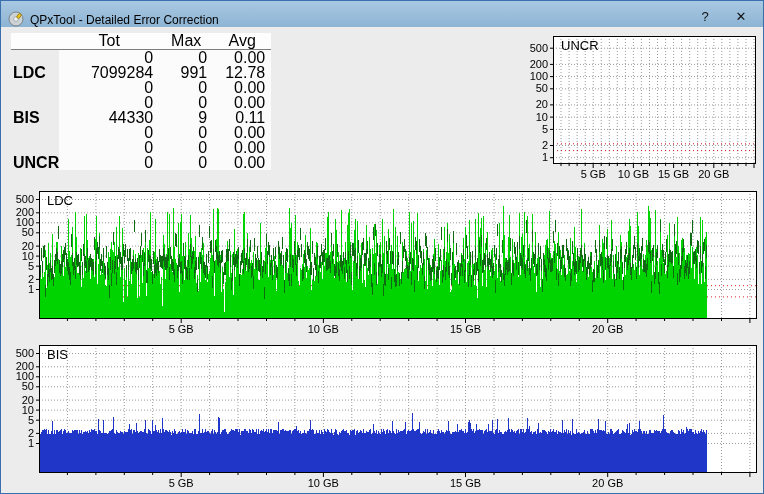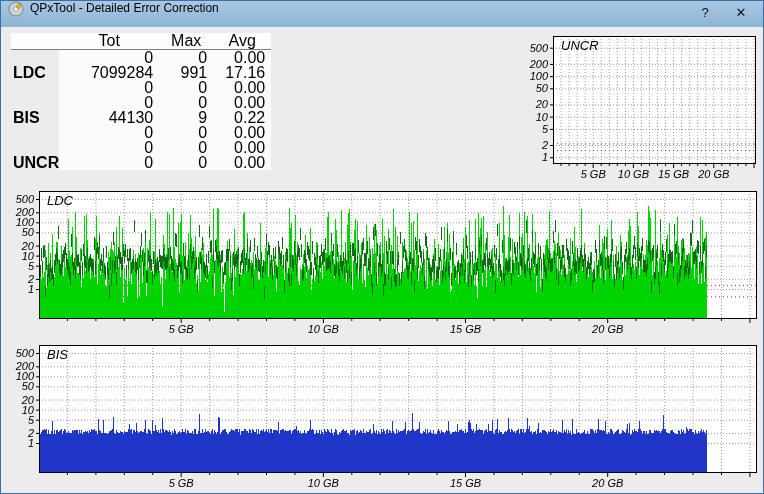--- a/index.html
+++ b/index.html
@@ -7,21 +7,21 @@
   body { font-family:"Liberation Sans", sans-serif; background:#b8b8b8; }
 
   .window {
     position:relative; width:764px; height:494px;
     background:#ececec; border:1px solid #3a6fae; overflow:hidden;
   }
 
   .titlebar {
     position:absolute; left:0; top:0; right:0; height:26px;
     background:linear-gradient(#a9c8e2,#8db4d4);
-    display:flex; align-items:flex-start; padding:0 4px 0 7px;
+    display:flex; align-items:flex-end; padding:0 4px 0 7px;
   }
   .title-text { font-size:12px; color:#000; margin-left:6px; }
   .title-btns { margin-left:auto; display:flex; align-items:center; }
   .tbtn {
     width:36px; height:22px; background:transparent; border:none;
     font-size:13px; color:#111; font-family:"Liberation Sans",sans-serif;
   }
 
   .stats { position:absolute; left:10px; top:32px; }
   .stats table { border-collapse:collapse; font-size:16px; table-layout:fixed; }
@@ -29,21 +29,21 @@
     background:#fdfdfd; border-bottom:1px solid #7d7d7d;
     font-weight:normal; text-align:center; height:16px; padding:0;
   }
   .stats td, .stats th { height:15px; line-height:15px; overflow:hidden; white-space:nowrap; }
   .c-lbl  { width:46px; text-align:left; background:#ececec; padding-left:2px; }
   .c-tot  { width:100px; }
   .c-max  { width:54px; }
   .c-avg  { width:58px;margin-top:28px; }
   .c-num  { text-align:right; padding-right:6px; background:#fbfbfb; }
 
-  .chart { position:absolute;font-style:italic; }
+  .chart { position:absolute; }
   #chart-uncr { left:528px; top:30px;  width:229px; height:152px; }
   #chart-ldc  { left:8px;   top:184px; width:749px; height:154px; }
   #chart-bis  { left:8px;   top:338px; width:749px; height:154px; }
   .chart svg { display:block; }
 </style>
 </head>
 <body>
 
 <div class="window">
 
@@ -82,39 +82,39 @@
           <tr>
             <th class="c-lbl"></th>
             <td class="c-num c-tot">0</td>
             <td class="c-num c-max">0</td>
             <td class="c-num c-avg">0.00</td>
           </tr>
           <tr>
             <th class="c-lbl">LDC</th>
             <td class="c-num c-tot">7099284</td>
             <td class="c-num c-max">991</td>
-            <td class="c-num c-avg">17.16</td>
+            <td class="c-num c-avg">12.78</td>
           </tr>
           <tr>
             <th class="c-lbl"></th>
             <td class="c-num c-tot">0</td>
             <td class="c-num c-max">0</td>
             <td class="c-num c-avg">0.00</td>
           </tr>
           <tr>
             <th class="c-lbl"></th>
             <td class="c-num c-tot">0</td>
             <td class="c-num c-max">0</td>
             <td class="c-num c-avg">0.00</td>
           </tr>
           <tr>
             <th class="c-lbl">BIS</th>
-            <td class="c-num c-tot">44130</td>
+            <td class="c-num c-tot">44330</td>
             <td class="c-num c-max">9</td>
-            <td class="c-num c-avg">0.22</td>
+            <td class="c-num c-avg">0.11</td>
           </tr>
           <tr>
             <th class="c-lbl"></th>
             <td class="c-num c-tot">0</td>
             <td class="c-num c-max">0</td>
             <td class="c-num c-avg">0.00</td>
           </tr>
           <tr>
             <th class="c-lbl"></th>
             <td class="c-num c-tot">0</td>

